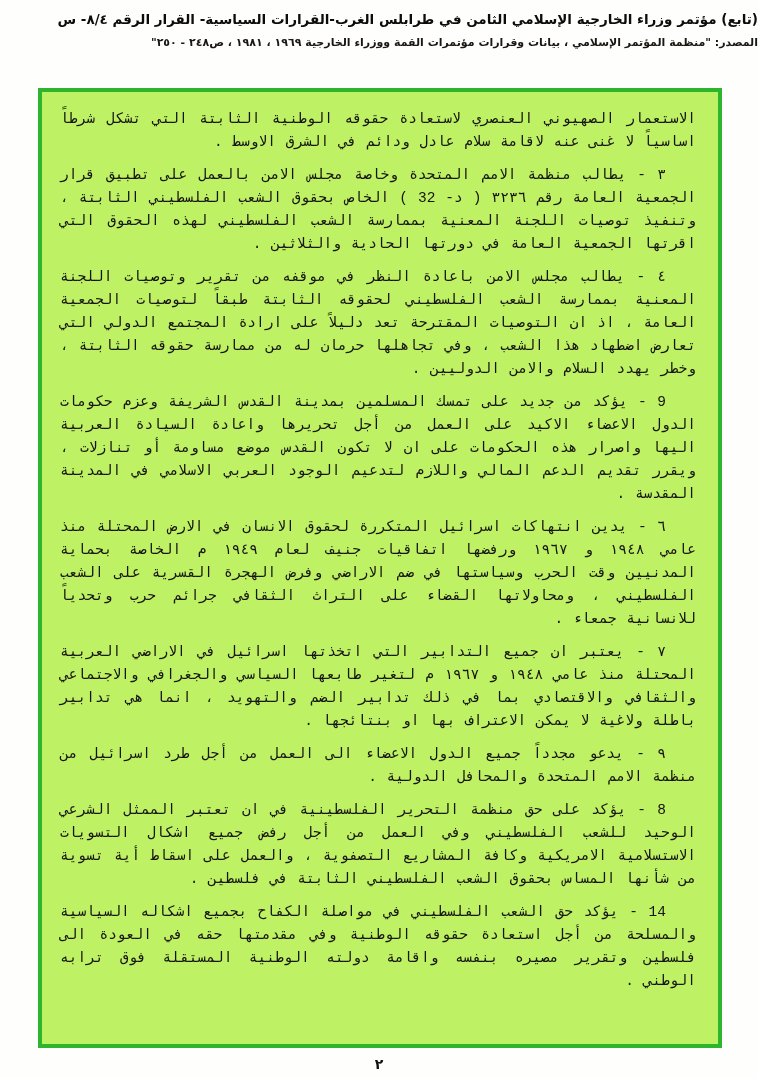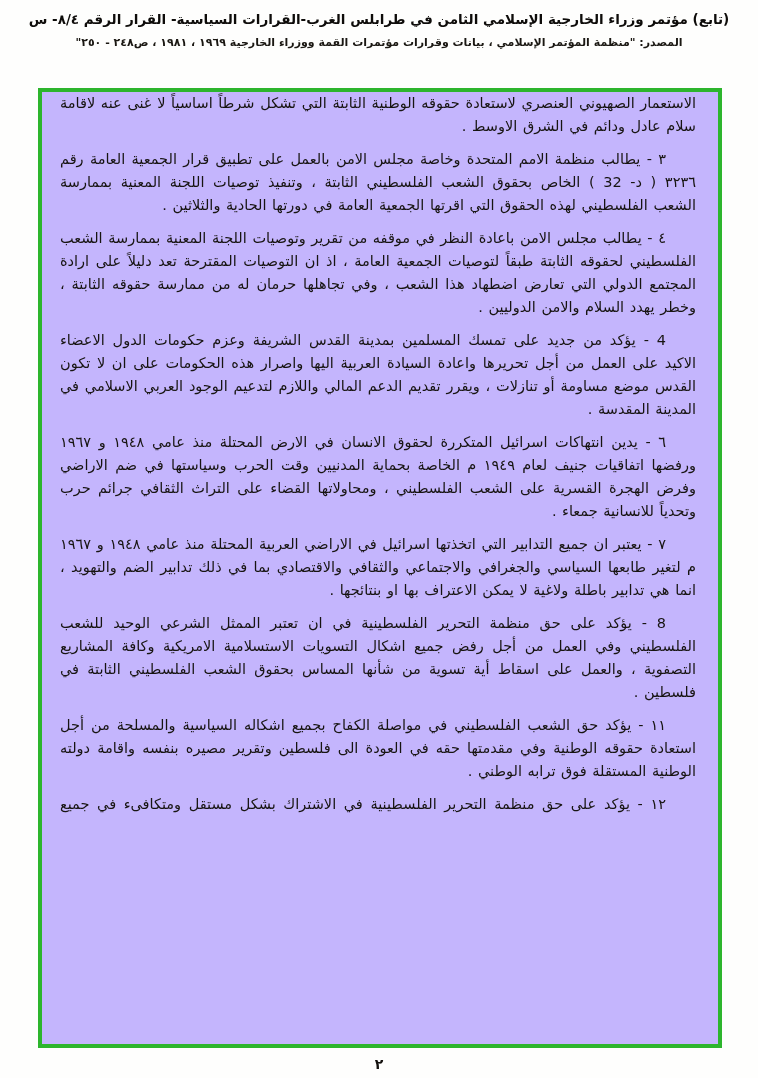--- a/index.html
+++ b/index.html
@@ -10,21 +10,21 @@
     height: 1078px;
     margin: 0 auto;
     background: #fefefdf;
     background: #fefefd;
     font-family: "DejaVu Sans", sans-serif;
     direction: rtl;
     color: #151310;
     overflow: hidden;
   }
   .doc-header {
-    text-align: center;
+    text-align: right;
     padding-top: 9px;
   }
   .doc-header .line1 {
     font-size: 13.5px;
     font-weight: bold;
     line-height: 20px;
     color: #0e0c0a;
   }
   .doc-header .line2 {
     font-size: 11px;
@@ -33,23 +33,24 @@
     margin-top: 6px;
     color: #1a1712;
   }
   .frame {
     position: absolute;
     left: 38px;
     top: 88px;
     width: 684px;
     height: 960px;
     border: 4px solid var(--frame-border, #2db52d);
-    background: #c4b5fd;
-    padding: 0 22px 8px 18px;
+    background: #bef264;
+    padding: 16px 22px 8px 18px;
     overflow: hidden;
+    font-family: Liberation Mono, monospace;
   }
   .body-text p {
     font-size: 14.5px;
     line-height: 23px;
     text-align: justify;
     margin-bottom: 10px;
     word-spacing: 1px;
     color: #171411;
   }
   .body-text p.indent { text-indent: 30px; }
@@ -73,24 +74,24 @@
   <div class="doc-header">
     <div class="line1">(تابع) مؤتمر وزراء الخارجية الإسلامي الثامن في طرابلس الغرب-القرارات السياسية- القرار الرقم ٨/٤- س</div>
     <div class="line2">المصدر: "منظمة المؤتمر الإسلامي ، بيانات وقرارات مؤتمرات القمة ووزراء الخارجية ١٩٦٩ ، ١٩٨١ ، ص٢٤٨ - ٢٥٠"</div>
   </div>
 
   <div class="frame">
     <div class="body-text">
       <p>الاستعمار الصهيوني العنصري لاستعادة حقوقه الوطنية الثابتة التي تشكل شرطاً اساسياً لا غنى عنه لاقامة سلام عادل ودائم في الشرق الاوسط .</p>
       <p class="indent">٣ - يطالب منظمة الامم المتحدة وخاصة مجلس الامن بالعمل على تطبيق قرار الجمعية العامة رقم ٣٢٣٦ ( د- 32 ) الخاص بحقوق الشعب الفلسطيني الثابتة ، وتنفيذ توصيات اللجنة المعنية بممارسة الشعب الفلسطيني لهذه الحقوق التي اقرتها الجمعية العامة في دورتها الحادية والثلاثين .</p>
       <p class="indent">٤ - يطالب مجلس الامن باعادة النظر في موقفه من تقرير وتوصيات اللجنة المعنية بممارسة الشعب الفلسطيني لحقوقه الثابتة طبقاً لتوصيات الجمعية العامة ، اذ ان التوصيات المقترحة تعد دليلاً على ارادة المجتمع الدولي التي تعارض اضطهاد هذا الشعب ، وفي تجاهلها حرمان له من ممارسة حقوقه الثابتة ، وخطر يهدد السلام والامن الدوليين .</p>
-      <p class="indent">4 - يؤكد من جديد على تمسك المسلمين بمدينة القدس الشريفة وعزم حكومات الدول الاعضاء الاكيد على العمل من أجل تحريرها واعادة السيادة العربية اليها واصرار هذه الحكومات على ان لا تكون القدس موضع مساومة أو تنازلات ، ويقرر تقديم الدعم المالي واللازم لتدعيم الوجود العربي الاسلامي في المدينة المقدسة .</p>
+      <p class="indent">9 - يؤكد من جديد على تمسك المسلمين بمدينة القدس الشريفة وعزم حكومات الدول الاعضاء الاكيد على العمل من أجل تحريرها واعادة السيادة العربية اليها واصرار هذه الحكومات على ان لا تكون القدس موضع مساومة أو تنازلات ، ويقرر تقديم الدعم المالي واللازم لتدعيم الوجود العربي الاسلامي في المدينة المقدسة .</p>
       <p class="indent">٦ - يدين انتهاكات اسرائيل المتكررة لحقوق الانسان في الارض المحتلة منذ عامي ١٩٤٨ و ١٩٦٧ ورفضها اتفاقيات جنيف لعام ١٩٤٩ م الخاصة بحماية المدنيين وقت الحرب وسياستها في ضم الاراضي وفرض الهجرة القسرية على الشعب الفلسطيني ، ومحاولاتها القضاء على التراث الثقافي جرائم حرب وتحدياً للانسانية جمعاء .</p>
       <p class="indent">٧ - يعتبر ان جميع التدابير التي اتخذتها اسرائيل في الاراضي العربية المحتلة منذ عامي ١٩٤٨ و ١٩٦٧ م لتغير طابعها السياسي والجغرافي والاجتماعي والثقافي والاقتصادي بما في ذلك تدابير الضم والتهويد ، انما هي تدابير باطلة ولاغية لا يمكن الاعتراف بها او بنتائجها .</p>
+      <p class="indent">٩ - يدعو مجدداً جميع الدول الاعضاء الى العمل من أجل طرد اسرائيل من منظمة الامم المتحدة والمحافل الدولية .</p>
       <p class="indent">8 - يؤكد على حق منظمة التحرير الفلسطينية في ان تعتبر الممثل الشرعي الوحيد للشعب الفلسطيني وفي العمل من أجل رفض جميع اشكال التسويات الاستسلامية الامريكية وكافة المشاريع التصفوية ، والعمل على اسقاط أية تسوية من شأنها المساس بحقوق الشعب الفلسطيني الثابتة في فلسطين .</p>
-      <p class="indent">١١ - يؤكد حق الشعب الفلسطيني في مواصلة الكفاح بجميع اشكاله السياسية والمسلحة من أجل استعادة حقوقه الوطنية وفي مقدمتها حقه في العودة الى فلسطين وتقرير مصيره بنفسه واقامة دولته الوطنية المستقلة فوق ترابه الوطني .</p>
-      <p class="indent stretch">١٢ - يؤكد على حق منظمة التحرير الفلسطينية في الاشتراك بشكل مستقل ومتكافىء في جميع</p>
+      <p class="indent">14 - يؤكد حق الشعب الفلسطيني في مواصلة الكفاح بجميع اشكاله السياسية والمسلحة من أجل استعادة حقوقه الوطنية وفي مقدمتها حقه في العودة الى فلسطين وتقرير مصيره بنفسه واقامة دولته الوطنية المستقلة فوق ترابه الوطني .</p>
     </div>
   </div>
 
   <div class="page-number">٢</div>
 
 </div>
 
 </body></html>

